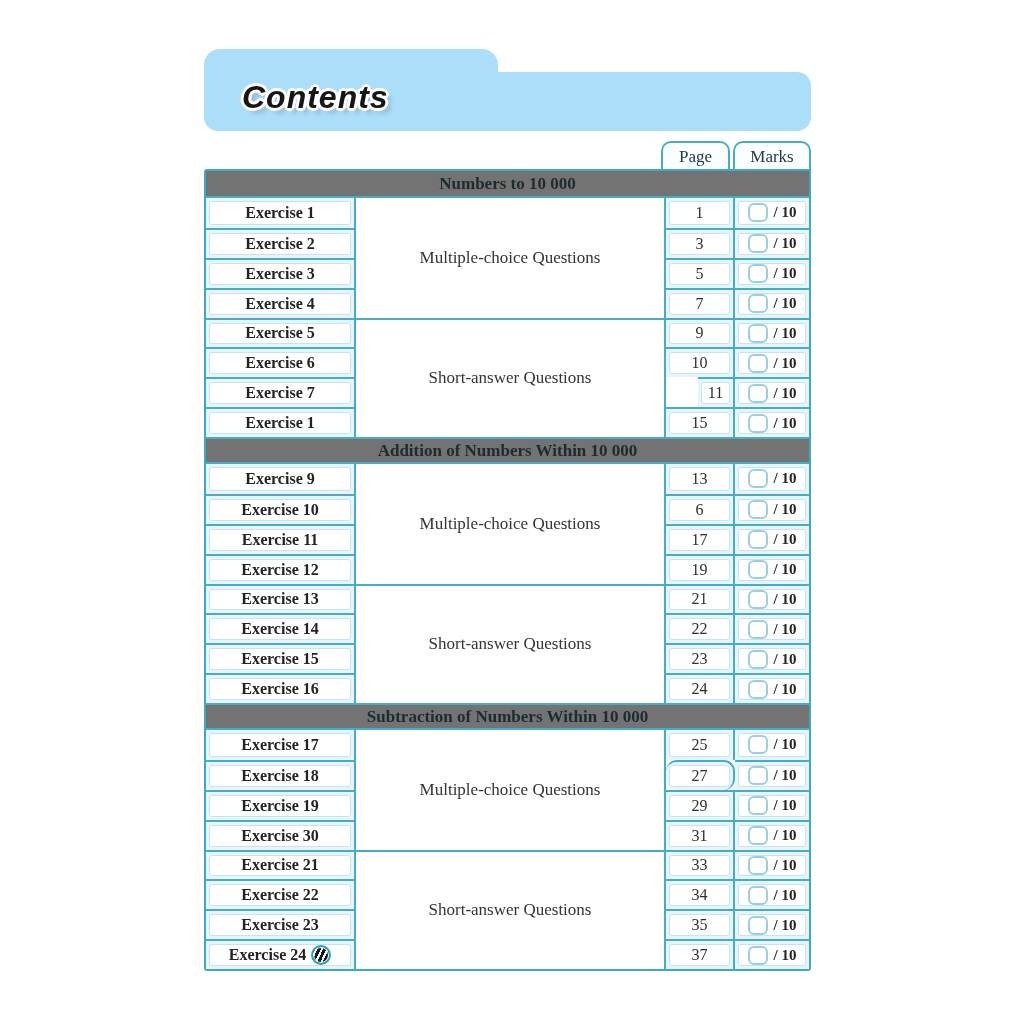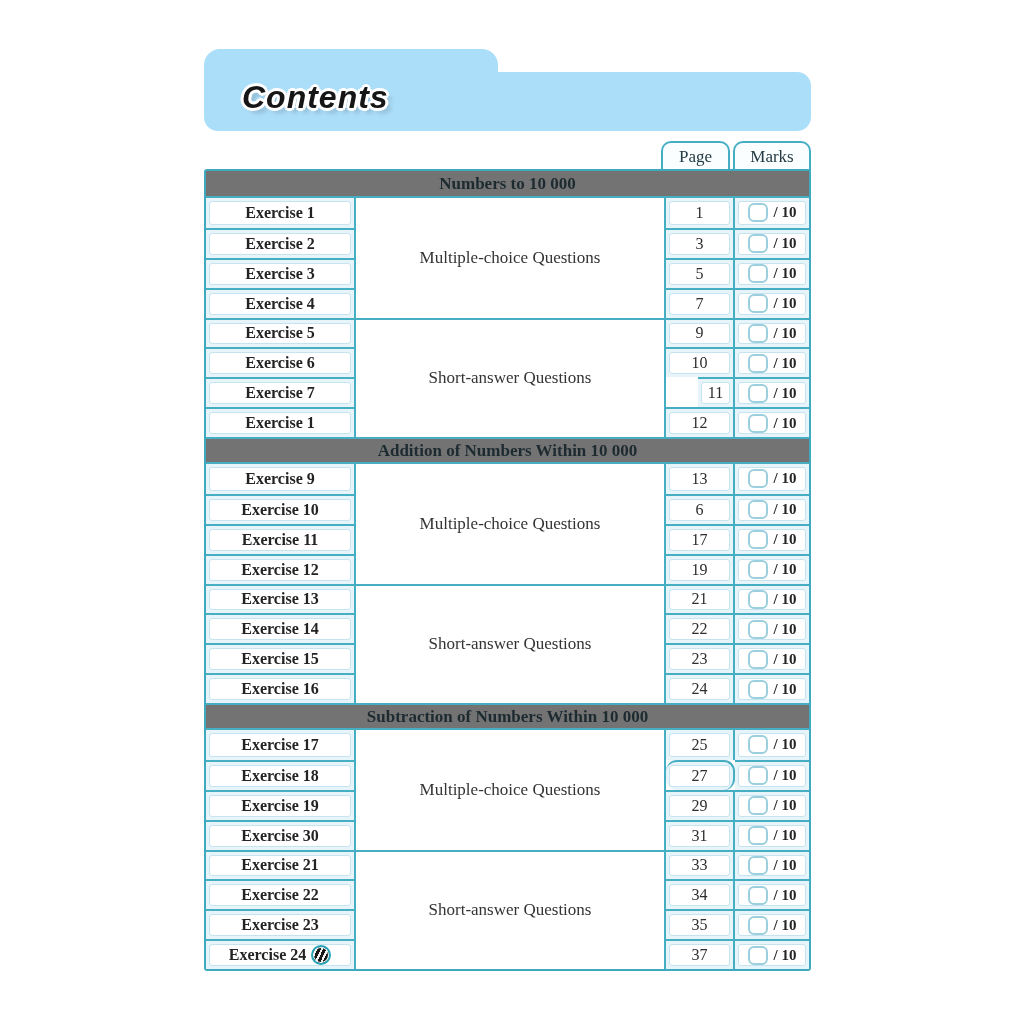--- a/index.html
+++ b/index.html
@@ -221,21 +221,21 @@
               <span class="marks-label">/ 10</span>
             </div>
           </div>
           <div class="cell v-border tint sep-top" style="grid-area: 8 / 1;">
             <div class="inset">
               <span class="exercise-label">Exercise 1</span>
             </div>
           </div>
           <div class="cell v-border tint sep-top" style="grid-area: 8 / 3;">
             <div class="inset">
-              <span class="page-num">12</span>
+              <span class="page-num">15</span>
             </div>
           </div>
           <div class="cell tint sep-top" style="grid-area: 8 / 4;">
             <div class="inset marks-inner">
               <span class="marks-box"></span>
               <span class="marks-label">/ 10</span>
             </div>
           </div>
         </div>
       </div>

